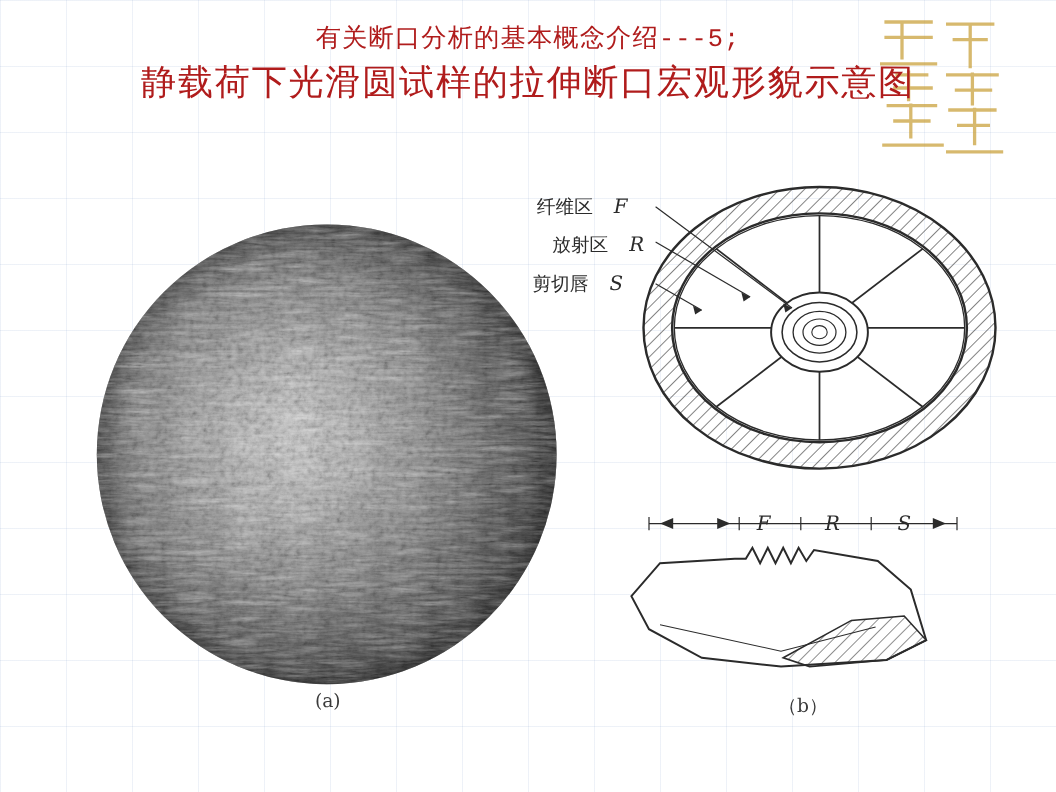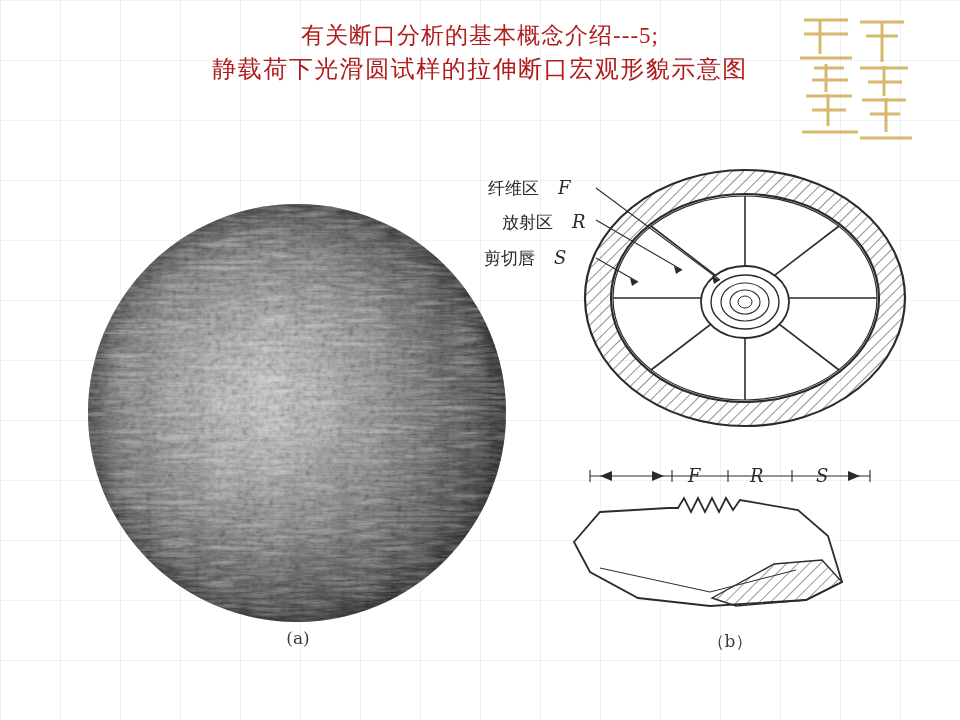--- a/index.html
+++ b/index.html
@@ -32,24 +32,24 @@
     left: 0;
     width: 960px;
     text-align: center;
     color: #b01c1c;
     z-index: 5;
   }
   .title-line1 {
     font-size: 23px;
     letter-spacing: 1px;
     line-height: 1.25;
-    font-family: Liberation Serif, serif;
+    font-family: Liberation Mono, monospace;
   }
   .title-line2 {
-    font-size: 24px;
+    font-size: 32px;
     letter-spacing: 1.5px;
     line-height: 1.3;
     margin-top: 3px;
     font-family: "DejaVu Serif", serif;
   }
 
   
   .seal {
     position: absolute;
     top: 8px;

